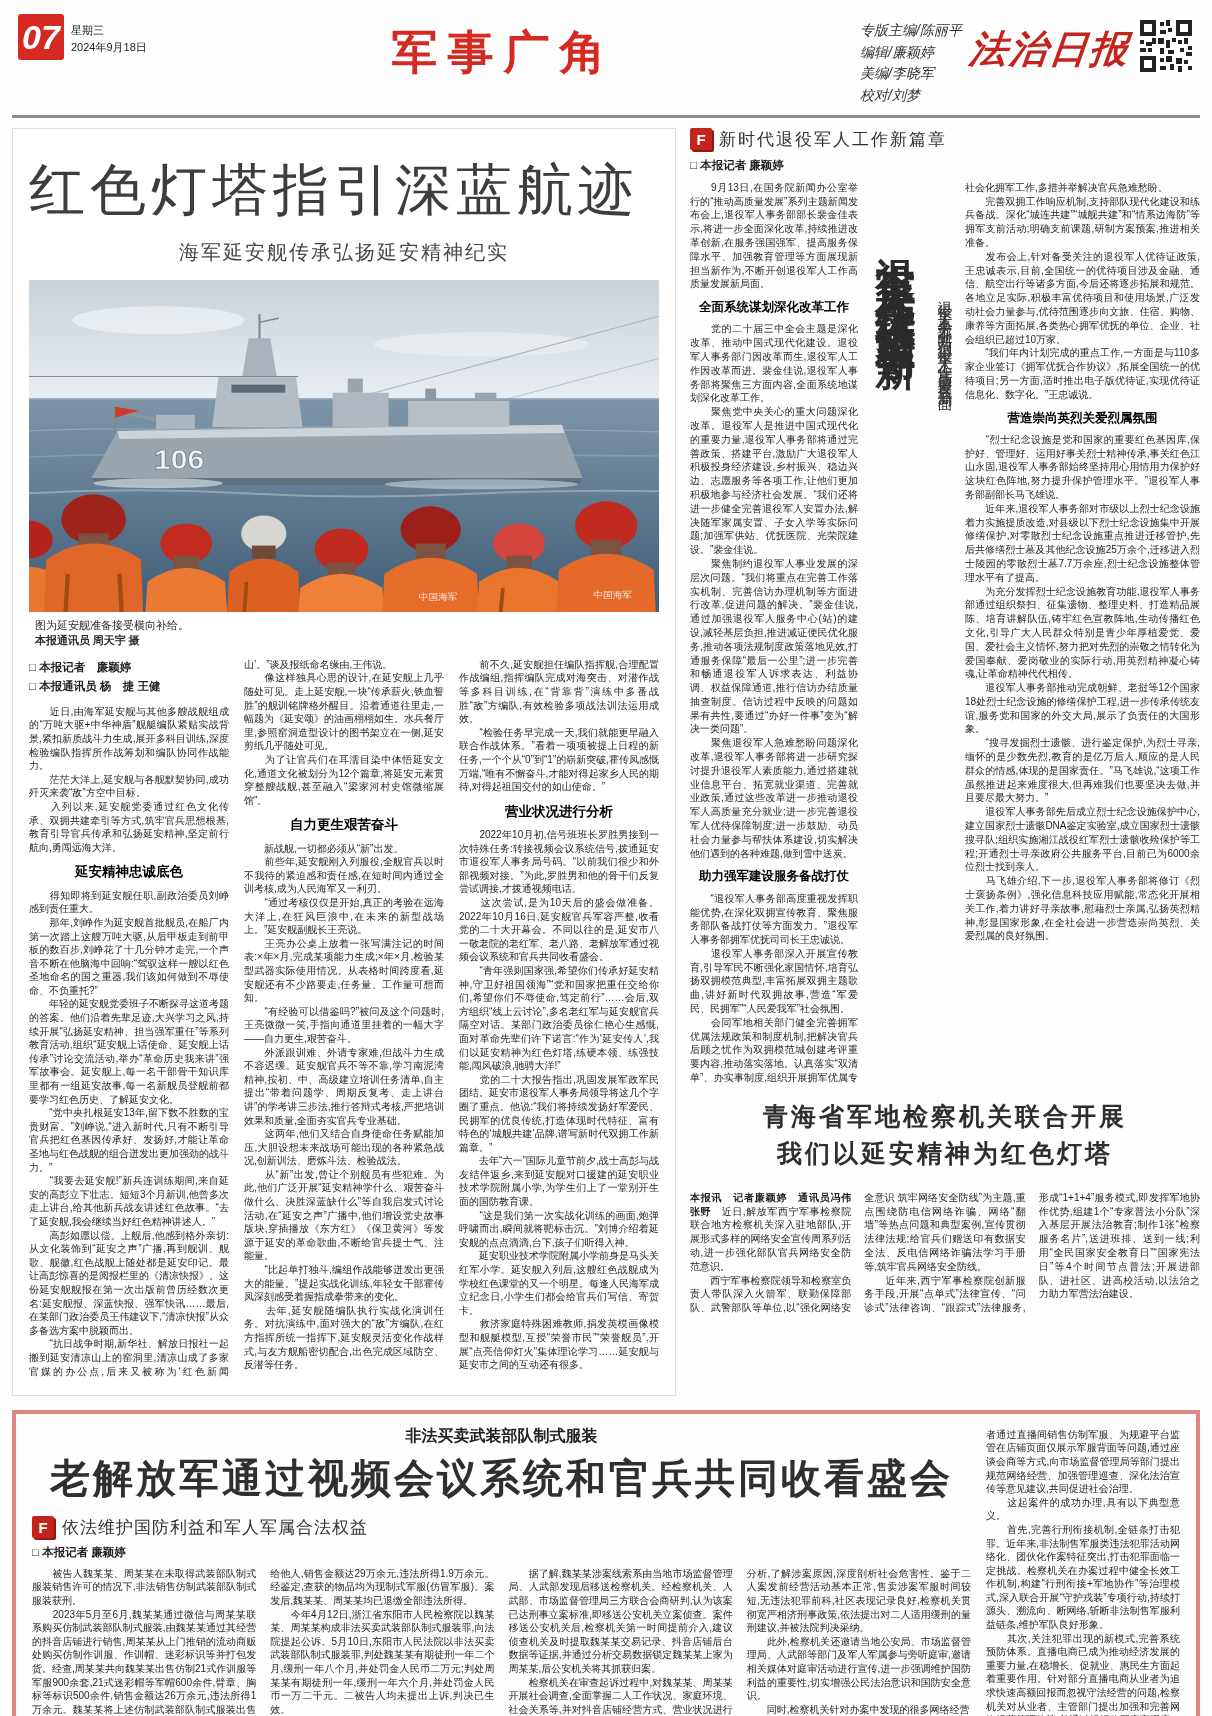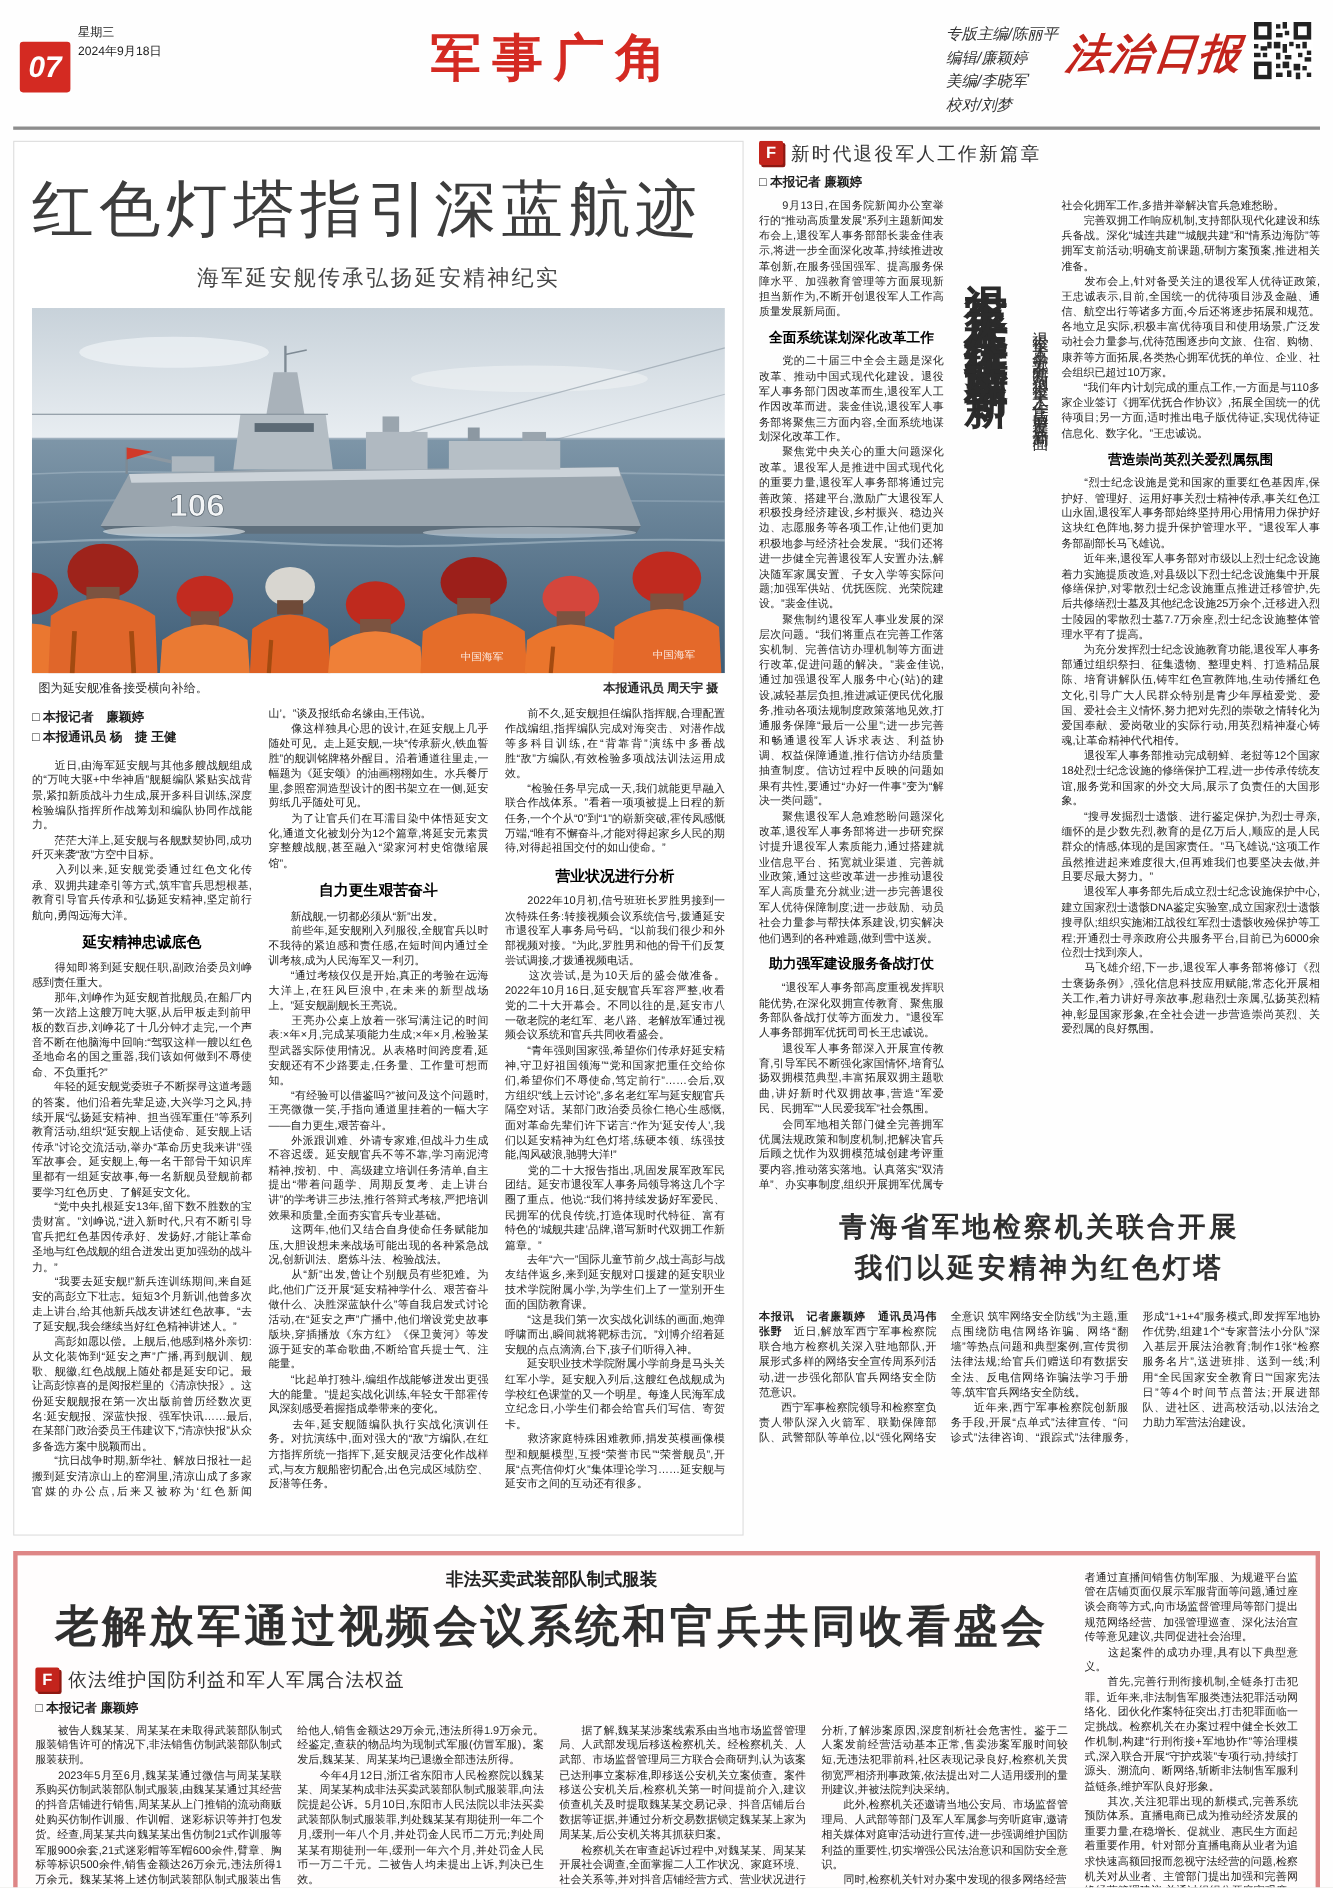--- a/index.html
+++ b/index.html
@@ -4,37 +4,37 @@
 <style>
   html,body{margin:0;padding:0;background:#e9e9e7;}
   .sheet{
     width:1212px;height:1716px;margin:0 auto;background:#fefefe;
     font-family:"Liberation Sans",sans-serif;color:#1e1e1e;
     box-sizing:border-box;padding:6px 10px;overflow:hidden;position:relative;
   }
   
   .hdr{display:flex;align-items:flex-start;justify-content:space-between;padding:8px 8px 6px;}
   .hdr-left{display:flex;gap:7px;align-items:flex-start;}
-  .pagebox{width:46px;height:46px;background:#d42a22;color:#fff;font-size:27px;font-weight:bold;
-    display:flex;align-items:center;justify-content:center;border-radius:3px;font-style:italic;margin-top:24px;}
+  .pagebox{width:46px;height:46px;background:#d42a22;color:#fff;font-size:34px;font-weight:bold;
+    display:flex;align-items:center;justify-content:center;border-radius:3px;font-style:italic;}
   .datecol{font-size:11px;color:#222;line-height:1.5;padding-top:8px;}
   .sec-title{color:#d42a22;font-size:46px;font-weight:bold;letter-spacing:10px;padding-top:8px;}
   .hdr-right{display:flex;gap:8px;align-items:flex-start;}
   .credits{font-size:14px;color:#333;text-align:left;line-height:1.55;padding-top:6px;font-style:italic;}
   .masthead{color:#c3241c;font-size:38px;font-weight:bold;font-family:"Liberation Serif",serif;
     font-style:italic;transform:skewX(-6deg);letter-spacing:2px;padding-top:10px;white-space:nowrap;}
   .qr{margin-top:4px;}
   .hdr-rule{border-top:3px solid #8d8d8d;margin:2px 2px 10px;}
   
   .main{display:flex;gap:14px;padding:0 2px;}
   .lead-box{width:664px;box-sizing:border-box;border:1px solid #ddd;padding:10px 16px 8px;height:1268px;overflow:hidden;background:#fff;}
   .lead-h1{text-align:left;font-size:56px;font-weight:400;color:#3d3d3d;letter-spacing:5px;margin:14px 0 10px;}
   .lead-h2{text-align:center;font-size:20px;color:#474747;letter-spacing:2px;margin:0 0 14px;}
   .caption-row{display:flex;justify-content:space-between;font-family:"Liberation Serif",serif;
-    font-size:11px;color:#2b2b2b;padding:6px 6px 10px;}
+    font-size:11px;color:#2b2b2b;padding:6px 6px 10px;flex-direction:column;}
   .lead-cols{column-count:3;column-gap:15px;height:744px;overflow:hidden;
     font-size:10px;line-height:1.36;text-align:justify;}
   .byline{font-weight:bold;font-size:11.5px;line-height:1.7;}
   .byline.last{margin-bottom:8px;}
   .ptext{white-space:pre-line;}
   h4.sec{ text-align:center;font-size:13.5px;font-weight:bold;color:#000;margin:9px 0 7px;}
   
   .right-region{flex:1;display:flex;flex-direction:column;overflow:hidden;}
   .vet-header{display:flex;align-items:center;gap:7px;margin:0 0 7px;}
   .flogo{width:22px;height:22px;background:#c3241c;color:#fff;font-weight:bold;font-size:15px;

